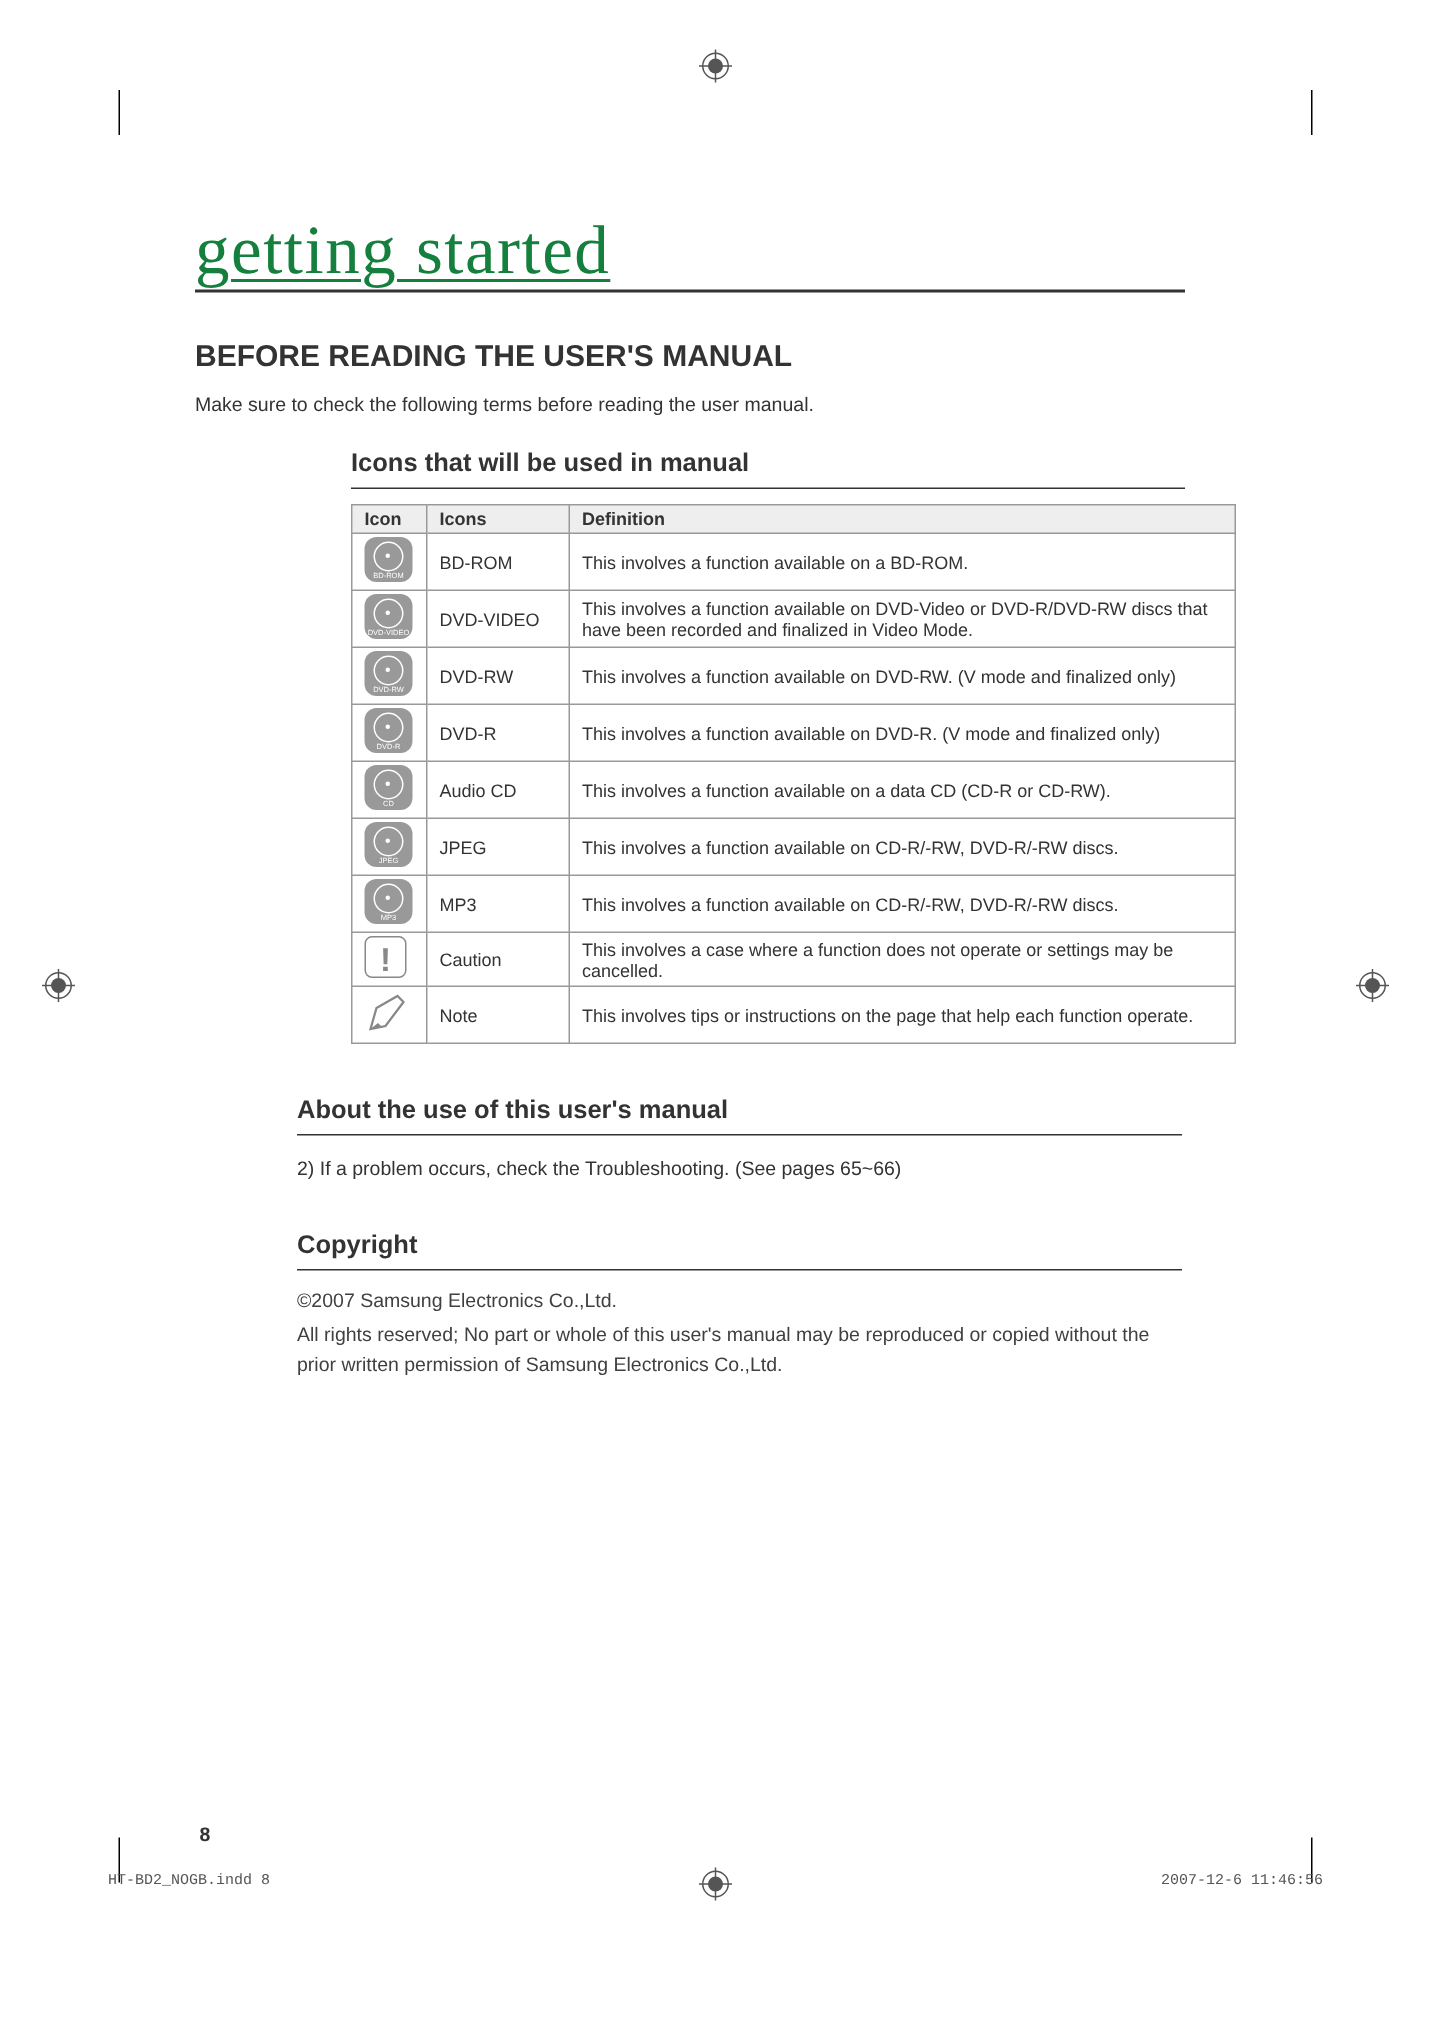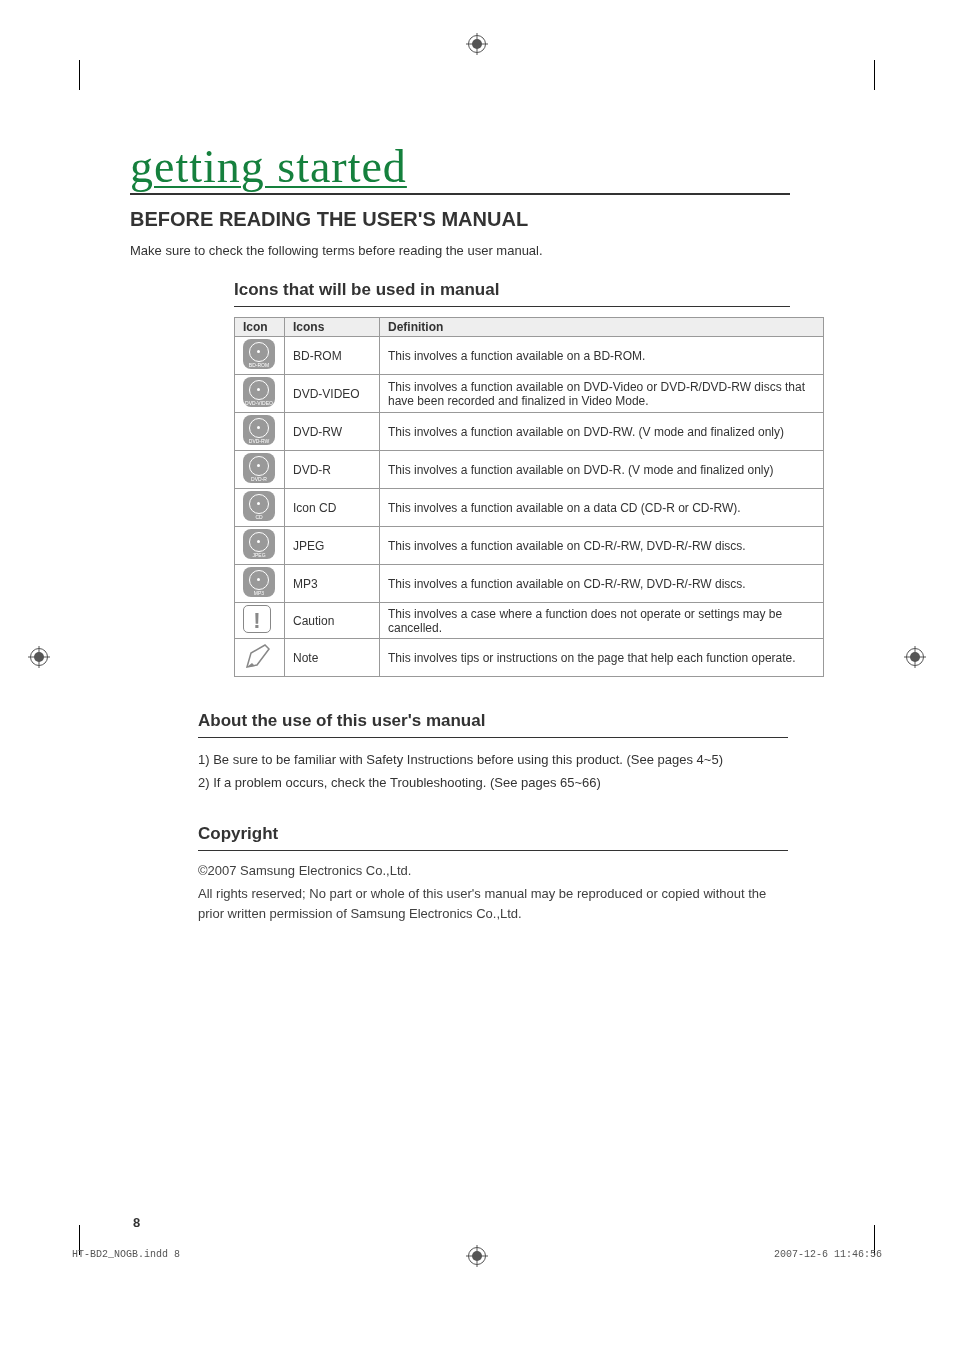--- a/index.html
+++ b/index.html
@@ -55,21 +55,21 @@
       display: inline-block;
       padding-bottom: 0;
       width: 100%;
     }
     .title-text {
       text-decoration: underline;
       text-underline-offset: 4px;
       text-decoration-thickness: 2px;
     }
     .h1 {
-      margin-top: 13px;
+      margin-top: 32px;
       font-size: 20px;
       font-weight: bold;
       color: #333;
     }
     .lead {
       margin-top: 12px;
       font-size: 13px;
       color: #333;
     }
     .h2 {
@@ -234,21 +234,21 @@
           <td>DVD-RW</td>
           <td>This involves a function available on DVD-RW. (V mode and finalized only)</td>
         </tr>
         <tr>
           <td class="icon-cell"><span class="disc-icon"><span class="d"></span><span class="lbl">DVD-R</span></span></td>
           <td>DVD-R</td>
           <td>This involves a function available on DVD-R. (V mode and finalized only)</td>
         </tr>
         <tr>
           <td class="icon-cell"><span class="disc-icon"><span class="d"></span><span class="lbl">CD</span></span></td>
-          <td>Icon CD</td>
+          <td>Audio CD</td>
           <td>This involves a function available on a data CD (CD-R or CD-RW).</td>
         </tr>
         <tr>
           <td class="icon-cell"><span class="disc-icon"><span class="d"></span><span class="lbl">JPEG</span></span></td>
           <td>JPEG</td>
           <td>This involves a function available on CD-R/-RW, DVD-R/-RW discs.</td>
         </tr>
         <tr>
           <td class="icon-cell"><span class="disc-icon"><span class="d"></span><span class="lbl">MP3</span></span></td>
           <td>MP3</td>
@@ -271,21 +271,20 @@
           <td>Note</td>
           <td>This involves tips or instructions on the page that help each function operate.</td>
         </tr>
       </tbody>
     </table>
   </div>
 
   <div class="sub-block">
     <div class="h2">About the use of this user's manual</div>
     <div class="list">
-      <div>1)  Be sure to be familiar with Safety Instructions before using this product. (See pages 4~5)</div>
       <div>2)  If a problem occurs, check the Troubleshooting. (See pages 65~66)</div>
     </div>
   </div>
 
   <div class="sub-block" style="margin-top:30px;">
     <div class="h2">Copyright</div>
     <div class="copy-p">©2007 Samsung Electronics Co.,Ltd.</div>
     <div class="copy-p" style="margin-top:4px;">All rights reserved; No part or whole of this user's manual may be reproduced or copied without the prior written permission of Samsung Electronics Co.,Ltd.</div>
   </div>
 </div>

